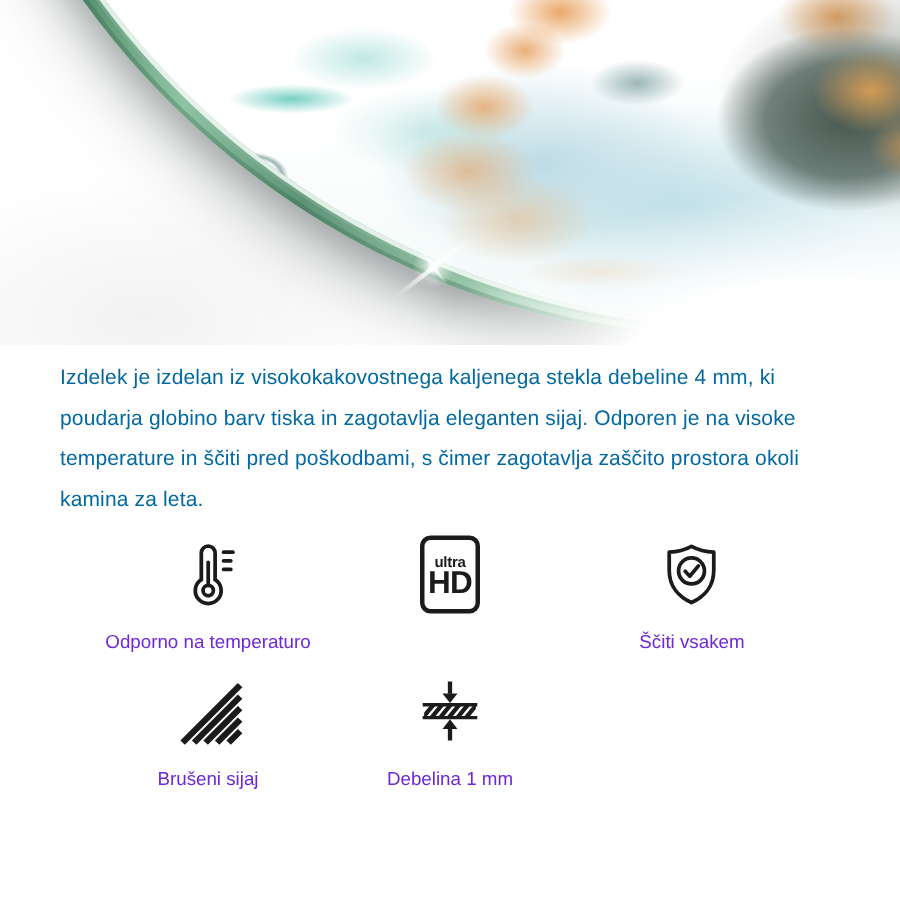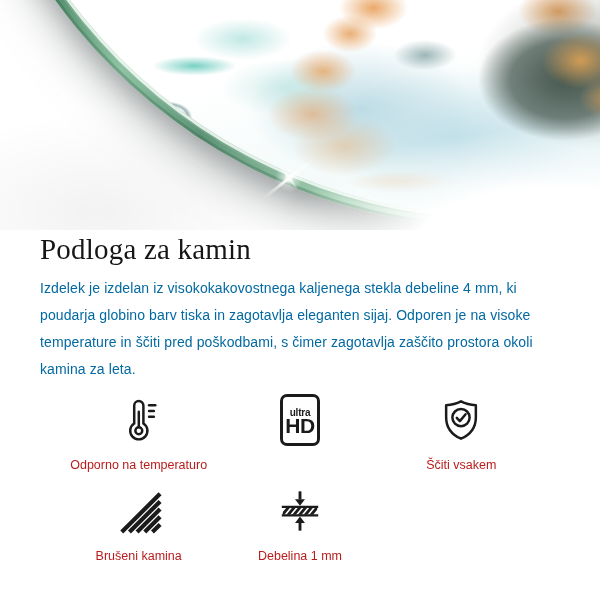--- a/index.html
+++ b/index.html
@@ -56,21 +56,21 @@
   .title { margin-top:2px; font-family:"Liberation Serif", serif; font-weight:400;
            font-size:29px; line-height:35px; color:#161616; letter-spacing:.2px; }
   .title span { display:block; }
   .desc { margin-top:8px; max-width:532px; font-size:14px; line-height:27px;
           color:#0369a1; letter-spacing:.1px; }
 
   
   .features { margin:12px 18px 0; display:grid; grid-template-columns:repeat(3,1fr); row-gap:14px; }
   .feature { display:flex; flex-direction:column; align-items:center; text-align:center; }
   .icon-box { height:50px; display:flex; align-items:center; justify-content:center; }
-  .feature-label { margin-top:13px; font-size:12.5px; color:#b91c1c; }
+  .feature-label { margin-top:13px; font-size:12.5px; color:#6d28d9; }
   .icon-box svg { display:block; }
 
   .uhd-badge { width:40px; height:52px; border:3px solid #1b1b1b; border-radius:7px;
           display:flex; flex-direction:column; align-items:center; justify-content:center; }
   .uhd-top { font-size:10px; font-weight:700; line-height:10px; letter-spacing:-.2px; }
   .uhd-bottom { font-size:21px; font-weight:700; line-height:15px; letter-spacing:-.5px; }
 </style>
 </head>
 <body>
 
@@ -79,21 +79,20 @@
   <section class="hero">
     <div class="glass-disc">
       <div class="glass-print"></div>
     </div>
     <div class="sparkle"></div>
     <div class="hero-fade"></div>
   </section>
 
   <section class="content">
     <h1 class="title">
-      <span>Podloga za kamin</span>
     </h1>
     <p class="desc">Izdelek je izdelan iz visokokakovostnega kaljenega stekla debeline 4 mm, ki poudarja globino barv tiska in zagotavlja eleganten sijaj. Odporen je na visoke temperature in ščiti pred poškodbami, s čimer zagotavlja zaščito prostora okoli kamina za leta.</p>
 
     <div class="features">
 
       <div class="feature">
         <div class="icon-box">
           <svg width="46" height="46" viewBox="0 0 48 48" fill="none" stroke="#1b1b1b" stroke-width="2.6" stroke-linecap="round">
             <path d="M19 9 a4.8 4.8 0 0 1 9.6 0 V27.6 a9 9 0 1 1 -9.6 0 Z"></path>
             <circle cx="23.8" cy="35.2" r="3.6"></circle>
@@ -130,21 +129,21 @@
       <div class="feature">
         <div class="icon-box">
           <svg width="46" height="46" viewBox="0 0 48 48" stroke="#1b1b1b" stroke-width="4.4" stroke-linecap="butt">
             <line x1="6" y1="46" x2="46" y2="6"></line>
             <line x1="14" y1="46" x2="46" y2="14"></line>
             <line x1="22" y1="46" x2="46" y2="22"></line>
             <line x1="30" y1="46" x2="46" y2="30"></line>
             <line x1="38" y1="46" x2="46" y2="38"></line>
           </svg>
         </div>
-        <div class="feature-label">Brušeni kamina</div>
+        <div class="feature-label">Brušeni sijaj</div>
       </div>
 
       <div class="feature">
         <div class="icon-box">
           <svg width="46" height="46" viewBox="0 0 48 48" fill="none" stroke="#1b1b1b">
             <defs>
                 <clipPath id="barclip">
                   <rect x="6" y="20.5" width="36" height="7.5"></rect>
                 </clipPath>
               </defs>

